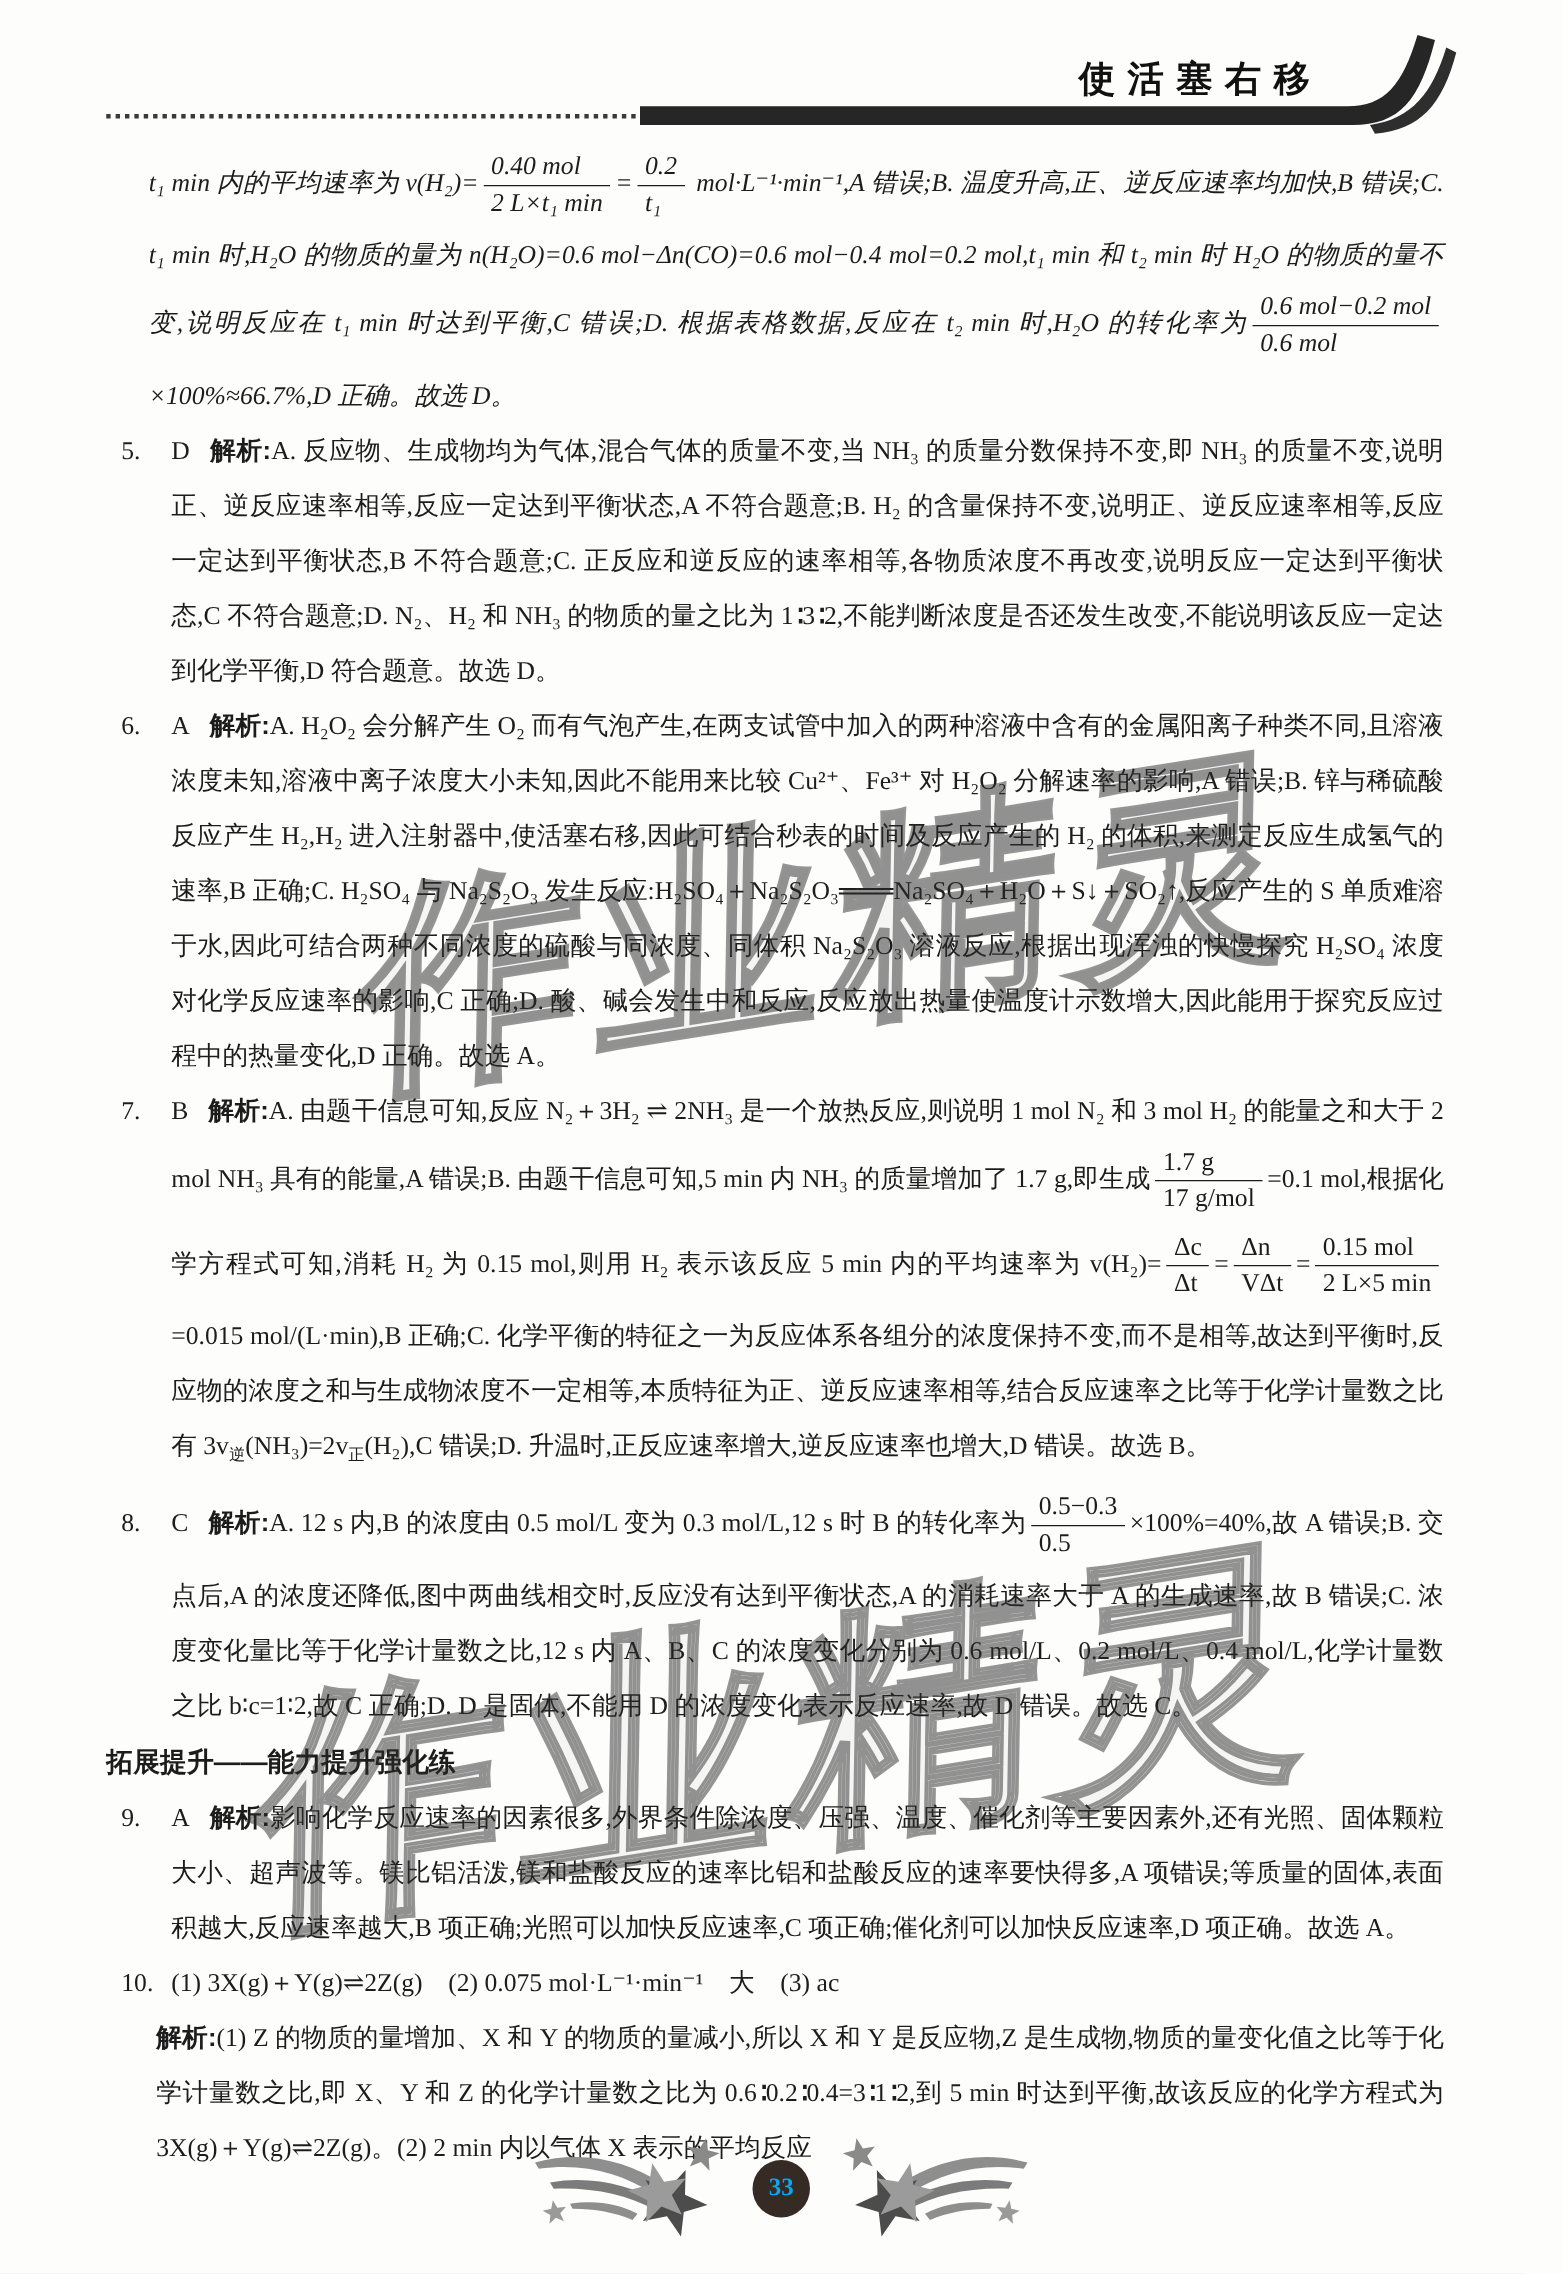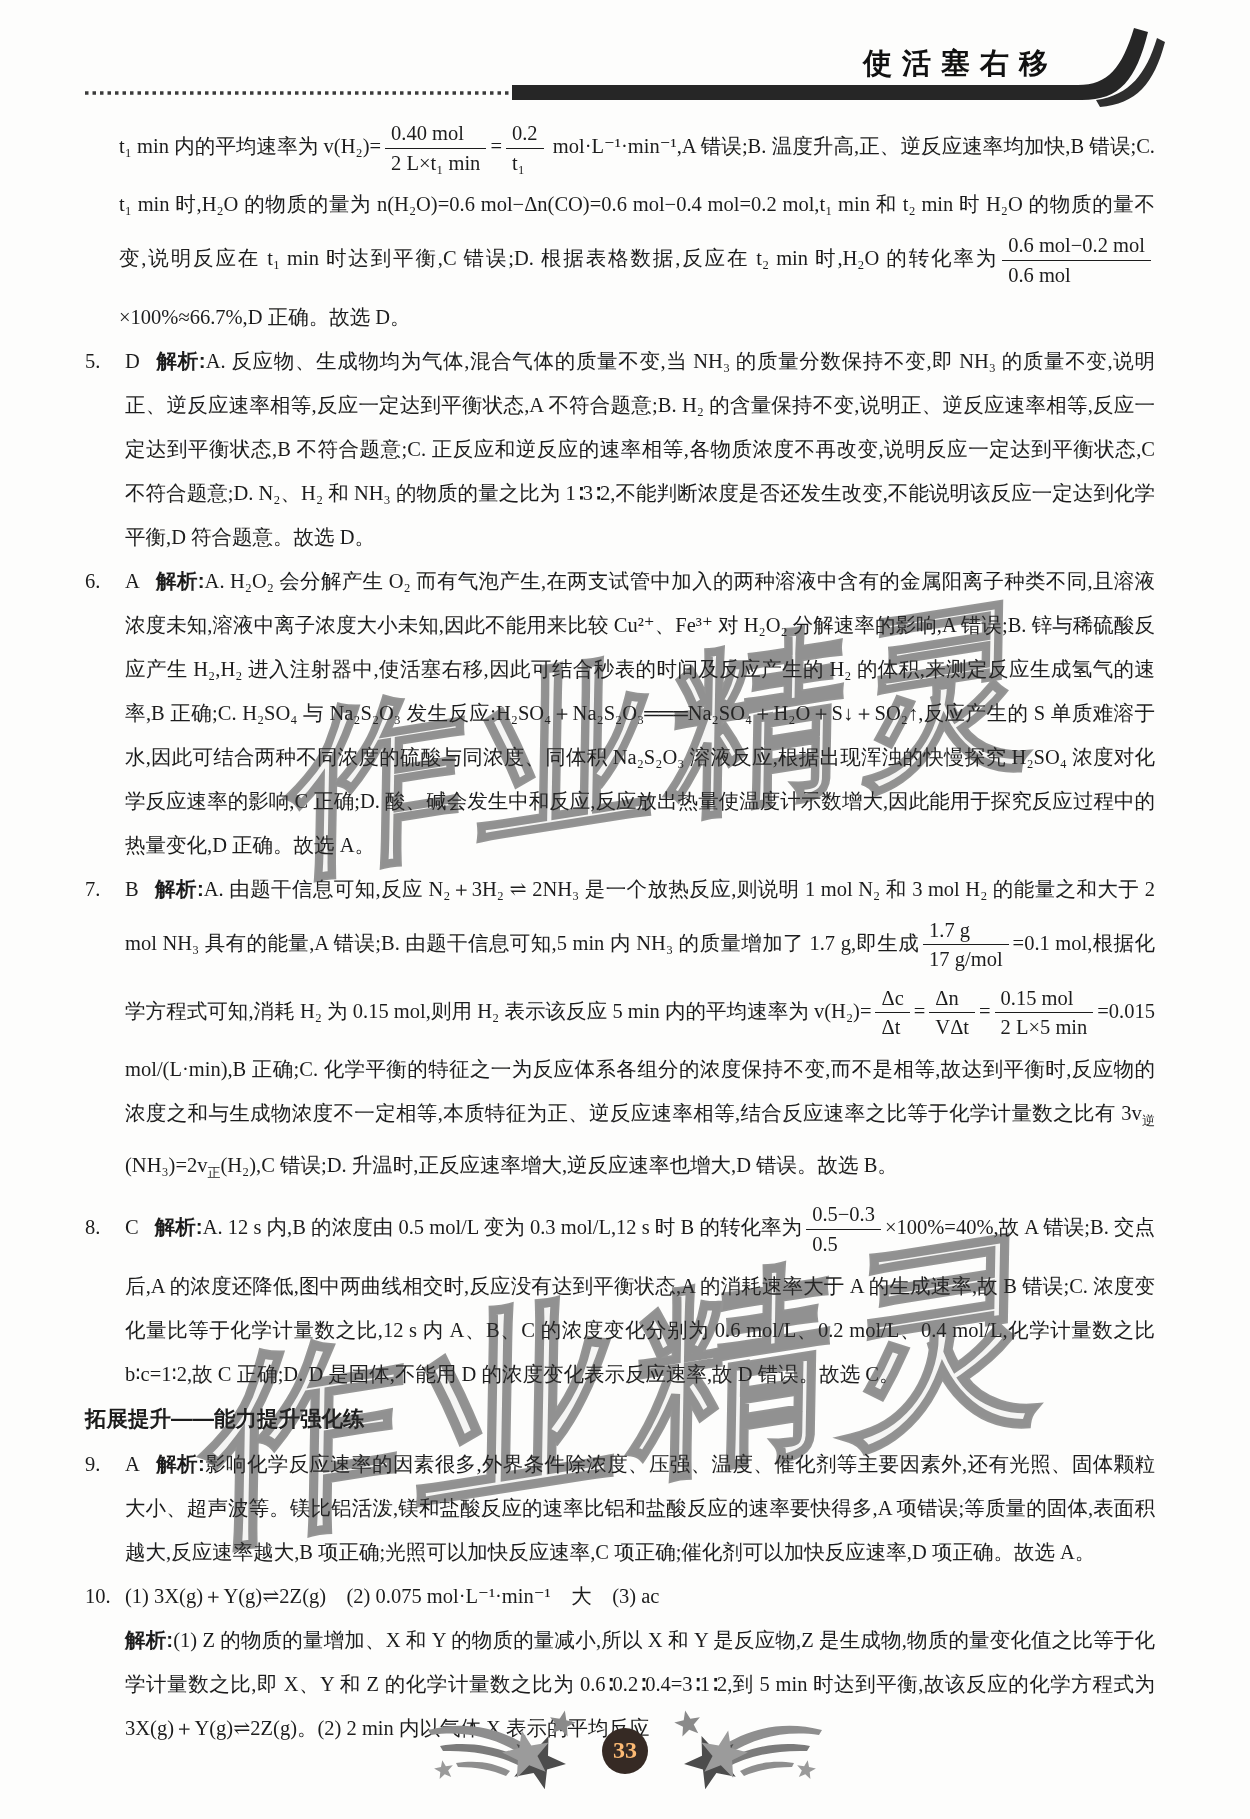--- a/index.html
+++ b/index.html
@@ -6,45 +6,45 @@
   .page{position:relative;width:1250px;height:1819px;margin:0 auto;background:#fdfdfc;overflow:hidden;
         font-family:"Liberation Serif","DejaVu Serif",serif;color:#1c1c1c;}
   
   .hdr{position:relative;height:108px;}
   .hdr-svg{position:absolute;left:0;top:0;}
   .brand{position:absolute;top:44px;right:192px;font-family:"Liberation Sans","DejaVu Sans",sans-serif;
          font-weight:bold;font-size:29px;letter-spacing:10px;color:#111;}
   
   .main{padding:6px 95px 0 85px;font-size:20.5px;line-height:44px;text-align:justify;}
   .para{margin:0;}
-  .cont{padding-left:34px;}
-  .item{padding-left:40px;text-indent:-40px;}
+  .cont{padding-left:34px;font-style:italic;}
+  .item{padding-left:40px;text-indent:-40px;margin-left:12px;}
   .item-sub{padding-left:40px;}
   .qnum{display:inline-block;width:40px;text-indent:0;}
   .ans{margin-right:16px;}
   .label{font-family:"Liberation Sans","DejaVu Sans",sans-serif;font-weight:bold;}
   .section-heading{font-family:"Liberation Sans","DejaVu Sans",sans-serif;font-weight:bold;
                    font-size:21.5px;margin:0;line-height:46px;}
   .frac{display:inline-block;vertical-align:middle;text-align:left;margin:6px 4px;line-height:1.3;text-indent:0;}
   .frac .num{display:block;padding:0 6px 1px;border-bottom:1.7px solid #1c1c1c;}
   .frac .den{display:block;padding:1px 6px 0;}
   sub.cnsub{font-size:13px;}
   
   .wm{position:absolute;font-family:"Liberation Sans","DejaVu Sans",sans-serif;font-weight:700;
       color:rgba(0,0,0,0.03);-webkit-text-stroke:3px rgba(45,45,45,0.5);
       letter-spacing:14px;white-space:nowrap;pointer-events:none;z-index:5;}
   .wm1{font-size:178px;left:285px;top:618px;transform:rotate(-9deg) skewX(-10deg);}
   .wm2{font-size:202px;left:200px;top:1252px;transform:rotate(-9deg) skewX(-10deg);}
   
   .footer{position:absolute;left:0;right:0;bottom:26px;display:flex;align-items:center;
           justify-content:center;gap:16px;z-index:6;}
   .star-group.right{transform:scaleX(-1);}
-  .pagenum-circle{width:46px;height:46px;border-radius:50%;background:#362a24;color:#fdba74;
+  .pagenum-circle{width:46px;height:46px;border-radius:50%;background:#362a24;color:#0ea5e9;
                   display:flex;align-items:center;justify-content:center;
-                  font-family:"Liberation Serif","DejaVu Serif",serif;font-weight:bold;font-size:24px;text-align:center;}
+                  font-family:"Liberation Serif","DejaVu Serif",serif;font-weight:bold;font-size:20px;text-align:center;}
 </style>
 </head>
 <body>
 
 <div class="page">
 
   <header class="hdr">
     <svg class="hdr-svg" width="1250" height="108" viewBox="0 0 1250 108">
       <line x1="85" y1="93" x2="512" y2="93" stroke="#3a3a3a" stroke-width="3.5" stroke-dasharray="3.5 4"></line>
       <path d="M512,85 L1078,85 C1108,85 1122,68 1134,28 L1148,32 C1136,80 1120,100 1082,100 L512,100 Z" fill="#262626"></path>

